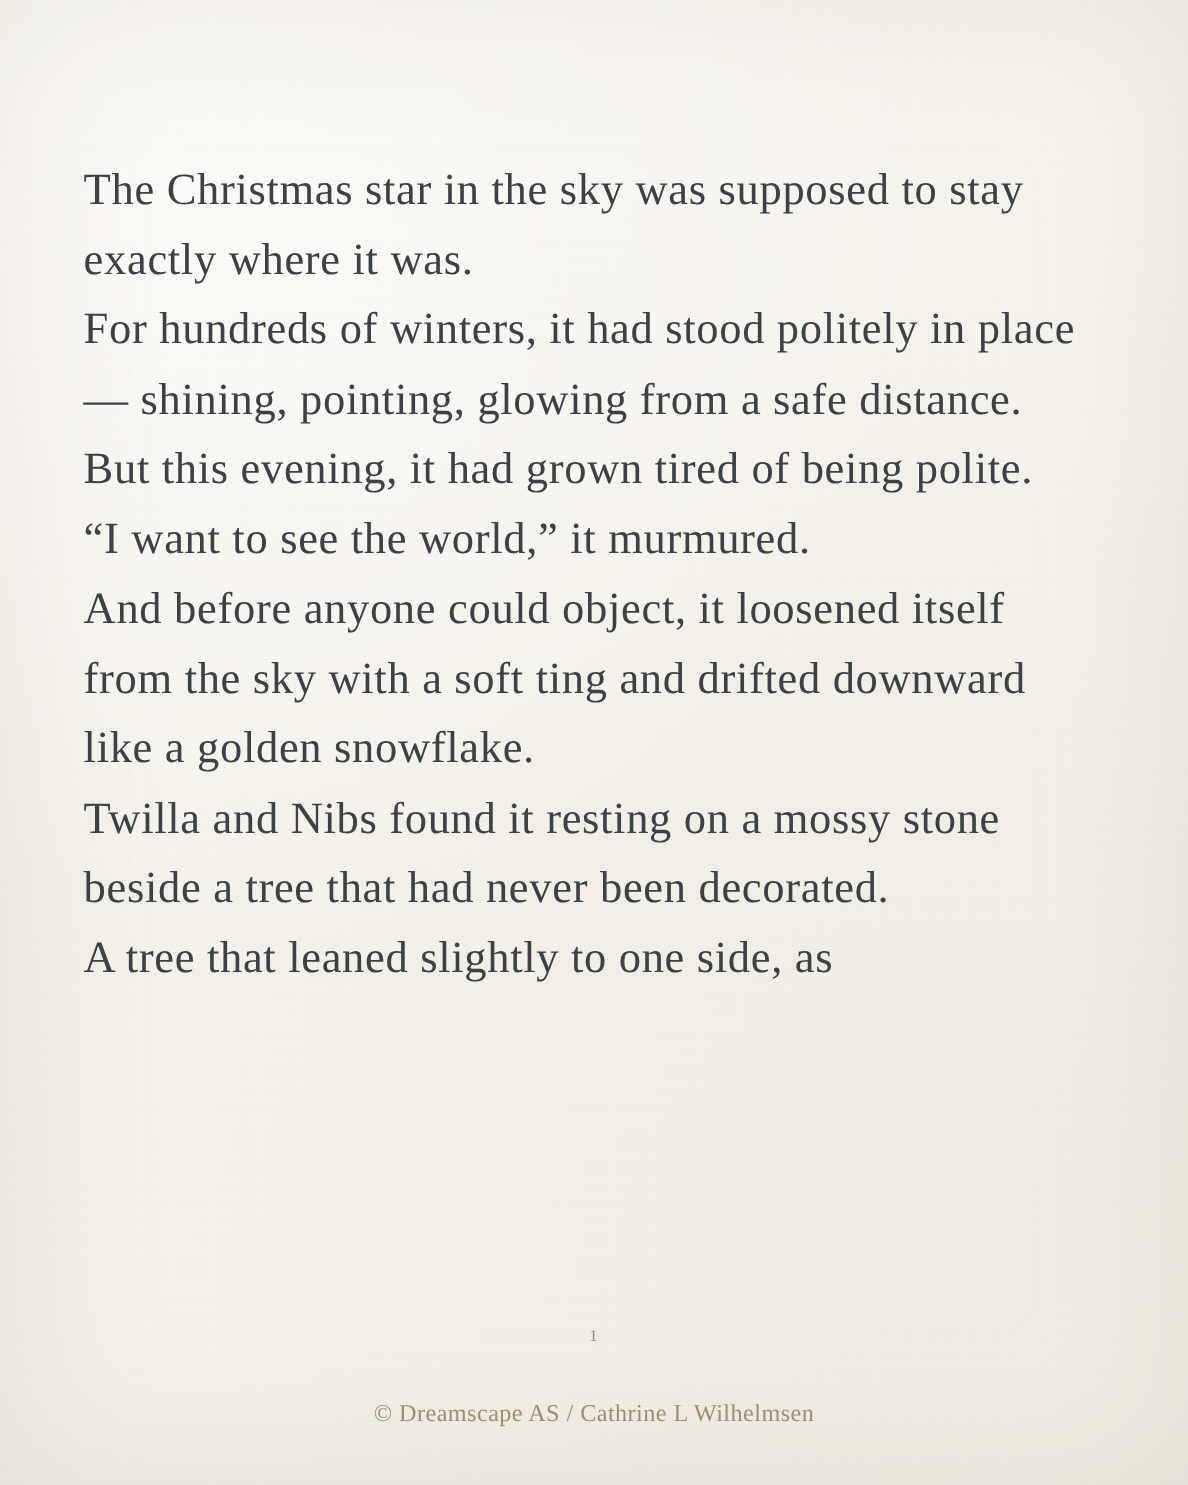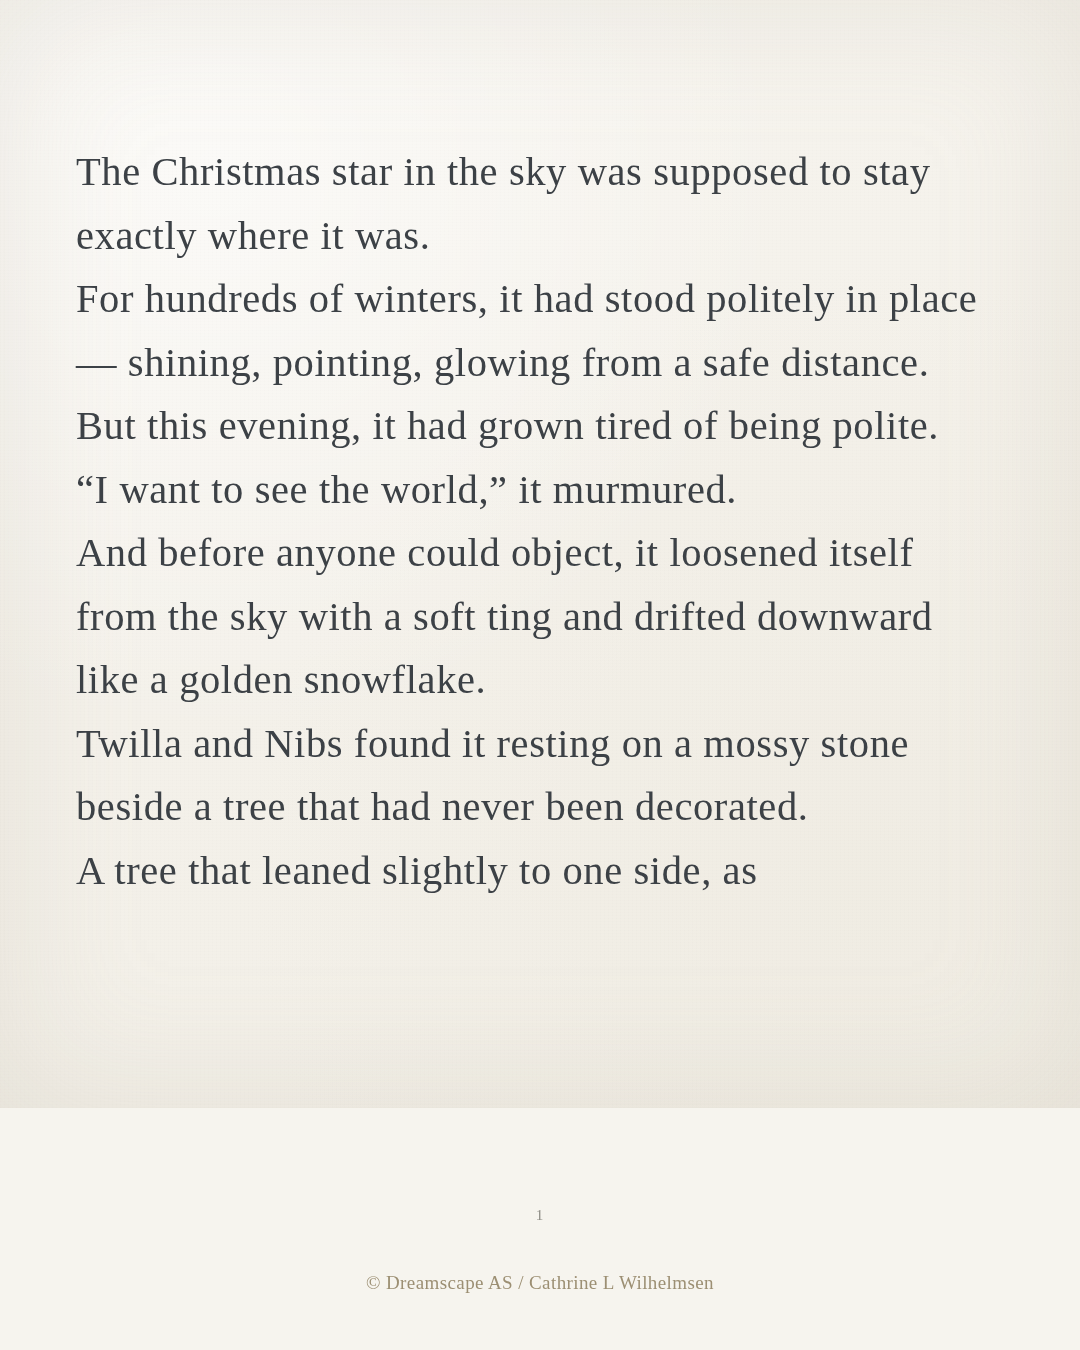--- a/index.html
+++ b/index.html
@@ -10,21 +10,21 @@
     width: 1080px;
     height: 1350px;
     background: #f6f4ee;
     font-family: "Liberation Serif", serif;
     overflow: hidden;
   }
 
   .page {
     position: relative;
     width: 1080px;
-    height: 1108px;
+    height: 1350px;
     box-sizing: border-box;
     background:
       radial-gradient(circle at 20% 15%, rgba(255,255,255,0.55) 0%, rgba(255,255,255,0) 45%),
       radial-gradient(circle at 80% 80%, rgba(238,234,224,0.6) 0%, rgba(255,255,255,0) 50%),
       linear-gradient(160deg, #f8f6f1 0%, #f4f1ea 50%, #f2efe7 100%);
   }
 
   
   .grain {
     position: absolute;
@@ -66,21 +66,21 @@
     letter-spacing: 1px;
     color: #8d8c85;
   }
 
   .credit {
     position: absolute;
     left: 0;
     right: 0;
     top: 1272px;
     text-align: center;
-    font-size: 19px;
+    font-size: 22px;
     letter-spacing: 0.4px;
     color: #9c8f73;
   }
 </style>
 </head>
 <body>
 
 <div class="page">
   <div class="grain"></div>
   <div class="vignette"></div>

